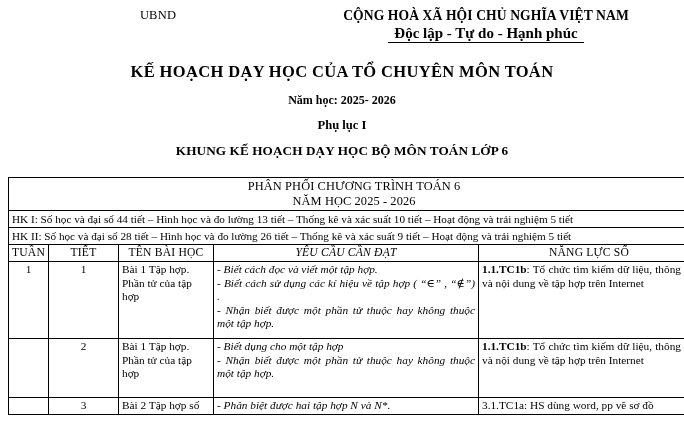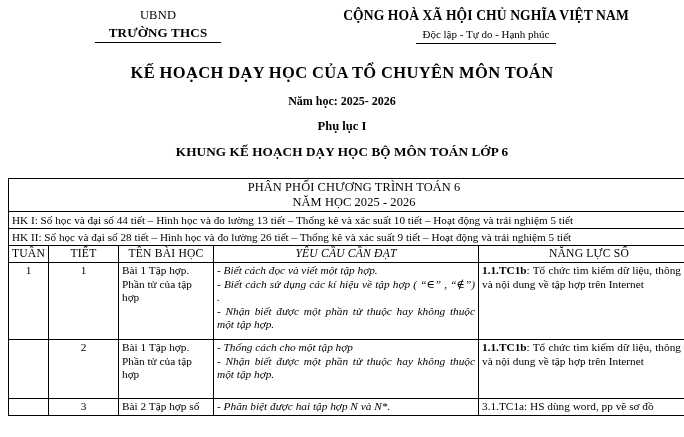--- a/index.html
+++ b/index.html
@@ -48,22 +48,22 @@
     border-bottom: 1.3px solid #000;
     padding: 0 14px 1px 14px;
   }
   .lh-right .lh-line1 {
     font-size: 13.6px;
     font-weight: bold;
     line-height: 17px;
     letter-spacing: 0.1px;
   }
   .lh-right .lh-line2 {
-    font-size: 11px;
-    font-weight: normal;
+    font-size: 15px;
+    font-weight: bold;
     line-height: 16px;
     display: inline-block;
     border-bottom: 1.3px solid #000;
     padding: 0 6px 1px 6px;
   }
 
   
   .titles {
     text-align: center;
     margin-top: 19px;
@@ -159,21 +159,20 @@
   .row-tall td { height: 74px; }
   .row-mid td  { height: 56px; }
   .row-cut td  { height: 12px; overflow: hidden; }
 </style>
 </head>
 <body>
 
 <div class="letterhead">
   <div class="lh-left">
     <div class="lh-line1">UBND</div>
-    <div class="lh-line2">TRƯỜNG THCS</div>
   </div>
   <div class="lh-right">
     <div class="lh-line1">CỘNG HOÀ XÃ HỘI CHỦ NGHĨA VIỆT NAM</div>
     <div class="lh-line2">Độc lập - Tự do - Hạnh phúc</div>
   </div>
 </div>
 
 <div class="titles">
   <div class="main-title">KẾ HOẠCH DẠY HỌC CỦA TỔ CHUYÊN MÔN TOÁN</div>
   <div class="subtitle-year">Năm học: 2025- 2026</div>
@@ -223,21 +222,21 @@
         <td class="c-nang just">
           <span class="nl-code">1.1.TC1b</span><span>: Tổ chức tìm kiếm dữ liệu, thông tin và nội dung về tập hợp trên Internet</span>
         </td>
       </tr>
 
       <tr class="body-row row-mid">
         <td class="c-tuan"></td>
         <td class="c-tiet">2</td>
         <td class="c-ten">Bài 1 Tập hợp. Phần tử của tập hợp</td>
         <td class="c-yeucau just">
-          <span class="cell-line">- Thống cách cho một tập hợp</span>
+          <span class="cell-line">- Biết dụng cho một tập hợp</span>
           <span class="cell-line">- Nhận biết được một phần tử thuộc hay không thuộc một tập hợp.</span>
         </td>
         <td class="c-nang just">
           <span class="nl-code">1.1.TC1b</span><span>: Tổ chức tìm kiếm dữ liệu, thông tin và nội dung về tập hợp trên Internet</span>
         </td>
       </tr>
 
       <tr class="body-row row-cut">
         <td class="c-tuan"></td>
         <td class="c-tiet">3</td>

